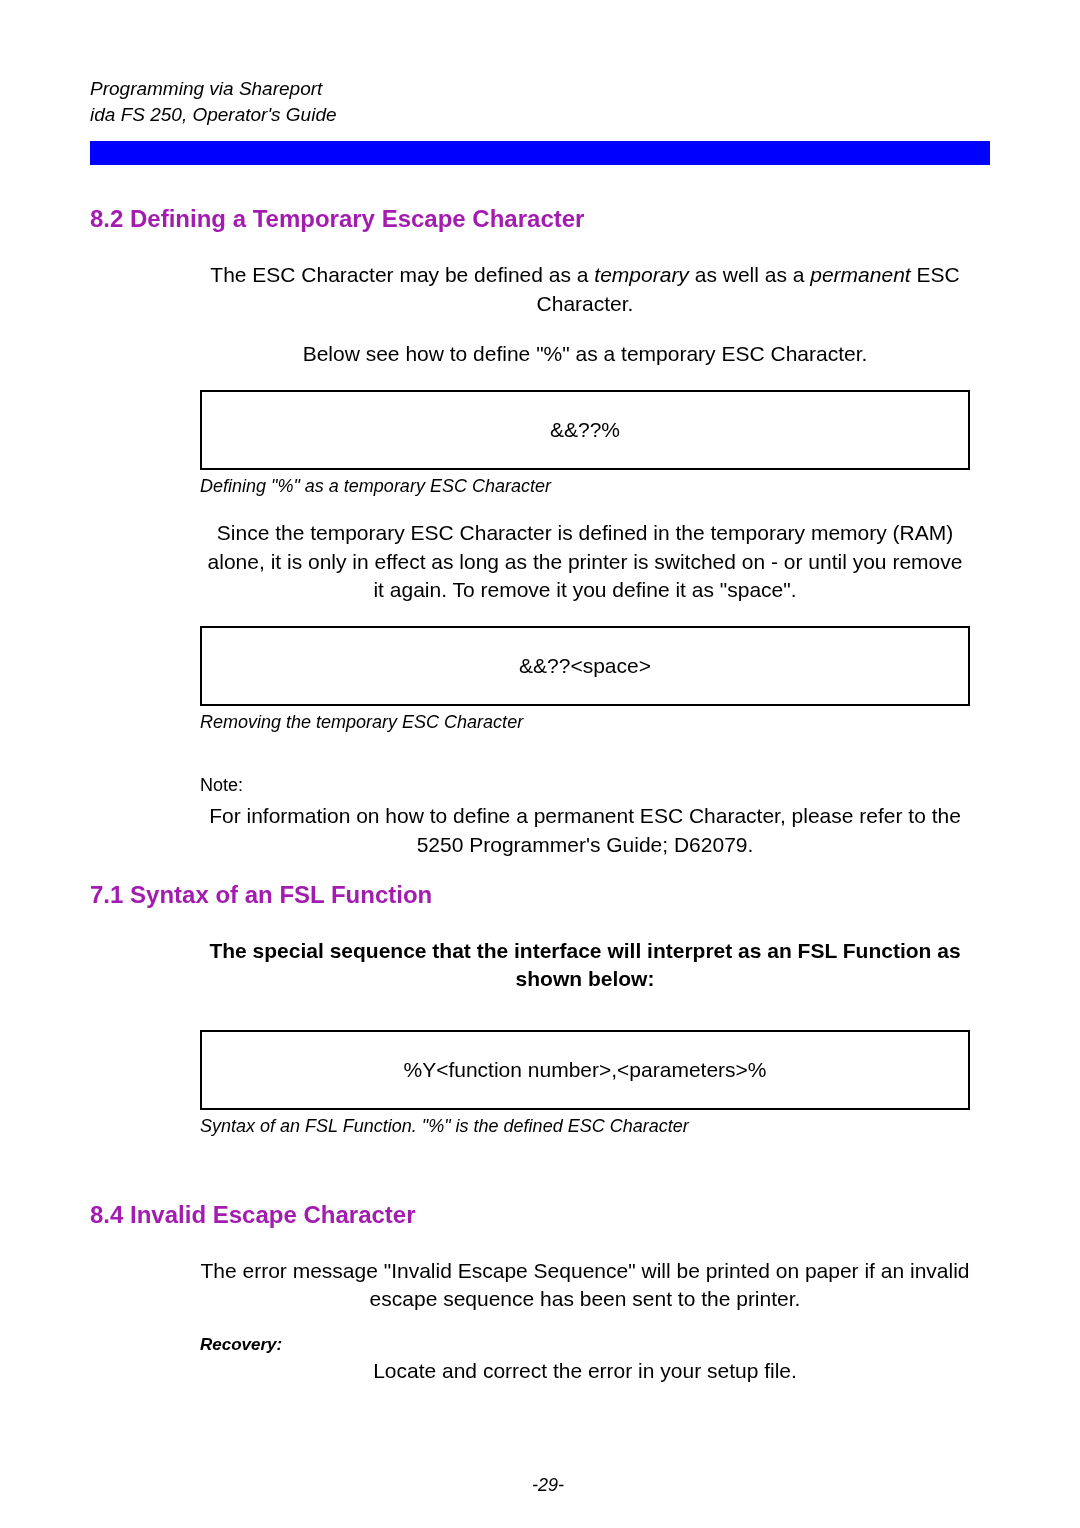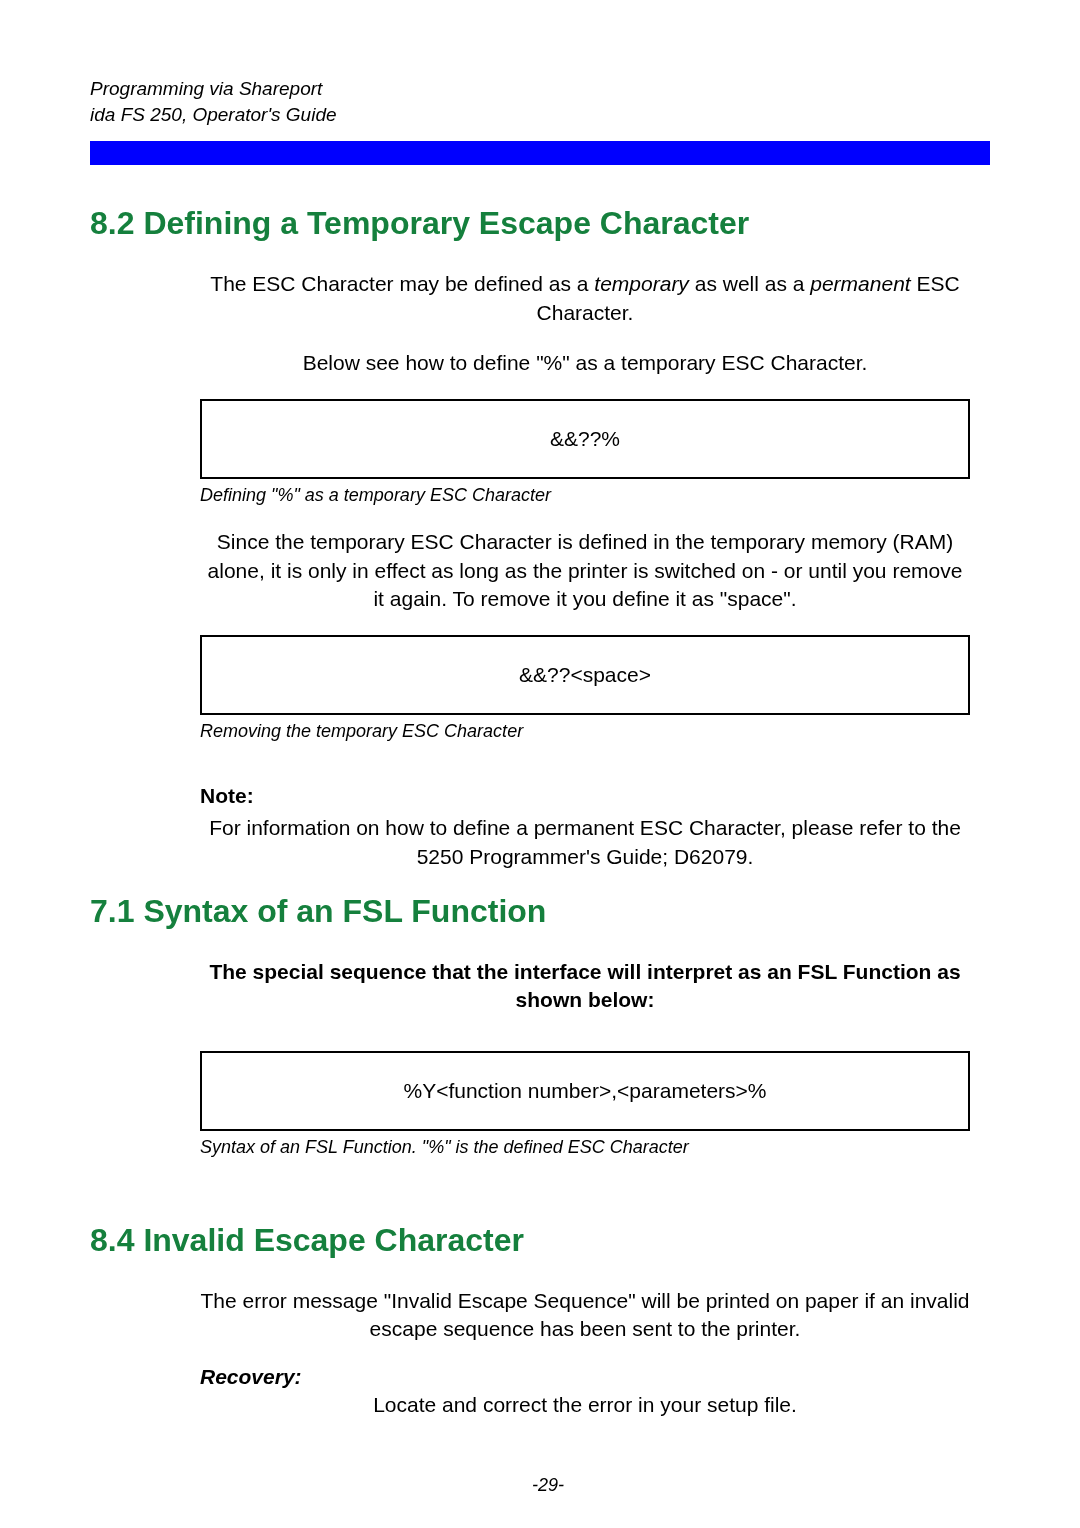--- a/index.html
+++ b/index.html
@@ -23,23 +23,23 @@
     line-height: 1.35;
     margin-bottom: 14px;
   }
   .blue-bar {
     background: #0000ff;
     height: 24px;
     width: 100%;
     margin-bottom: 40px;
   }
   h2.section-title {
-    color: #15803d;
+    color: #a21caf;
     font-weight: bold;
-    font-size: 32px;
+    font-size: 24px;
     margin: 0 0 28px 0;
   }
   .indent {
     margin-left: 110px;
     margin-right: 20px;
   }
   .para {
     font-size: 21px;
     line-height: 1.35;
     margin-bottom: 22px;
@@ -52,28 +52,28 @@
     padding: 26px 10px;
     margin-bottom: 6px;
     background: #fff;
   }
   .caption {
     font-style: italic;
     font-size: 18px;
     margin-bottom: 22px;
   }
   .note-label {
-    font-weight: bold;
-    font-size: 21px;
+    font-weight: normal;
+    font-size: 18px;
     margin-bottom: 6px;
   }
   .recovery-label {
     font-weight: bold;
     font-style: italic;
-    font-size: 21px;
+    font-size: 17px;
     margin-bottom: 2px;
   }
   .section-gap {
     margin-top: 54px;
   }
   .page-number {
     text-align: center;
     font-style: italic;
     font-size: 18px;
     position: absolute;

